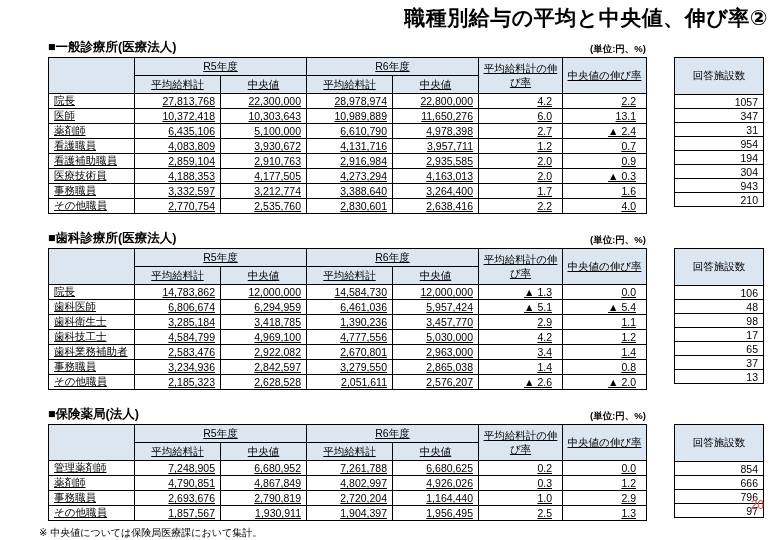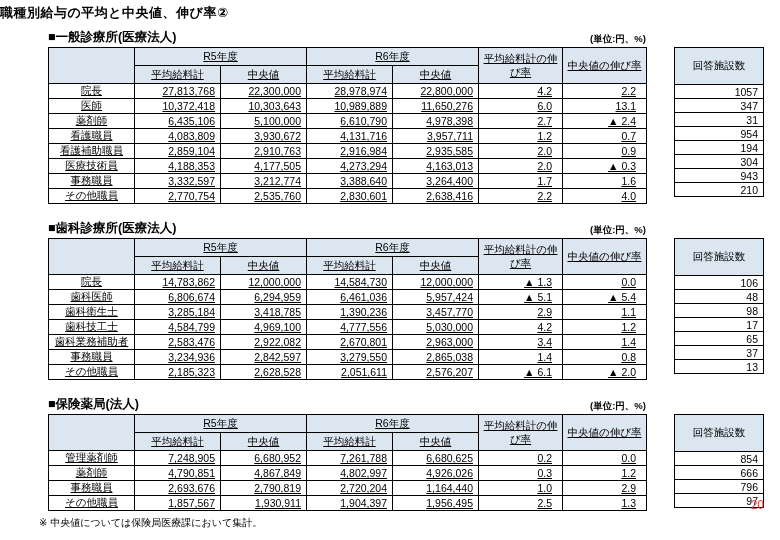--- a/index.html
+++ b/index.html
@@ -7,22 +7,22 @@
   body {
     width: 780px; height: 540px;
     background: #ffffff;
     color: #000;
     font-family: "Liberation Sans", "DejaVu Sans", sans-serif;
   }
   .page { position: relative; width: 780px; height: 540px; overflow: hidden; background:#fff; }
 
   .title {
     margin: 4px 12px 7px 0;
-    text-align: left;
-    font-size: 13px;
+    text-align: right;
+    font-size: 21px;
     font-weight: bold;
     letter-spacing: 0.5px;
   }
 
   .section { margin-left: 48px; width: 750px; }
   .section + .section { margin-top: 16px; }
 
   .section-head {
     display: flex; justify-content: space-between; align-items: flex-end;
     width: 598px; margin-bottom: 1px;
@@ -41,21 +41,21 @@
     background: #dce6f1;
     font-weight: normal;
     text-align: center;
     height: 18px;
     padding: 0 2px;
     font-size: 10.5px;
   }
   th.wrap { white-space: normal; line-height: 1.25; }
 
   tbody td { height: 14px; padding: 0 5px; background: #fff; }
-  td.t-left  { text-align: center; }
+  td.t-left  { text-align: left; }
   td.t-right { text-align: right; }
   td.growth  { padding-right: 10px; }
 
   .fac-table thead th { height: 37px; }
   .fac-table tbody td { text-align: right; }
 
   .footnote { margin: 5px 0 0 39px; font-size: 10px; }
 
   .page-number {
     position: absolute; right: 16px; top: 498px;
@@ -296,21 +296,21 @@
               <td class="t-right">2,865,038</td>
               <td class="t-right growth">1.4</td>
               <td class="t-right growth">0.8</td>
             </tr>
             <tr>
               <td class="t-left">その他職員</td>
               <td class="t-right">2,185,323</td>
               <td class="t-right">2,628,528</td>
               <td class="t-right">2,051,611</td>
               <td class="t-right">2,576,207</td>
-              <td class="t-right growth">▲ 6.1</td>
+              <td class="t-right growth">▲ 2.6</td>
               <td class="t-right growth">▲ 2.0</td>
             </tr>
           </tbody>
       </table>
       <table class="fac-table">
         <thead>
           <tr>
               <th>回答施設数</th>
             </tr>
         </thead>

